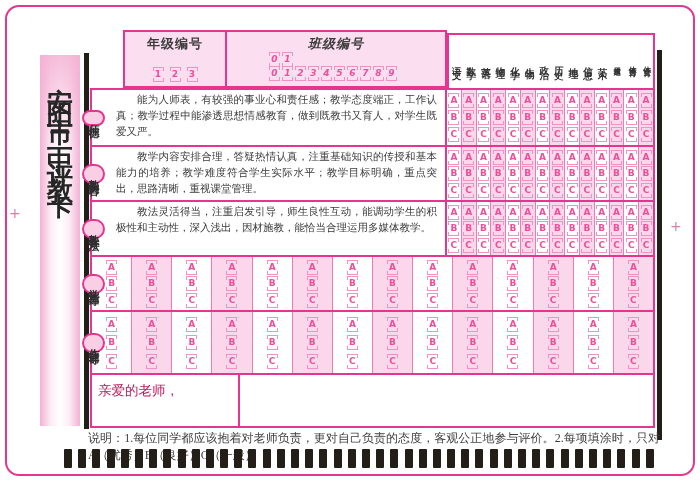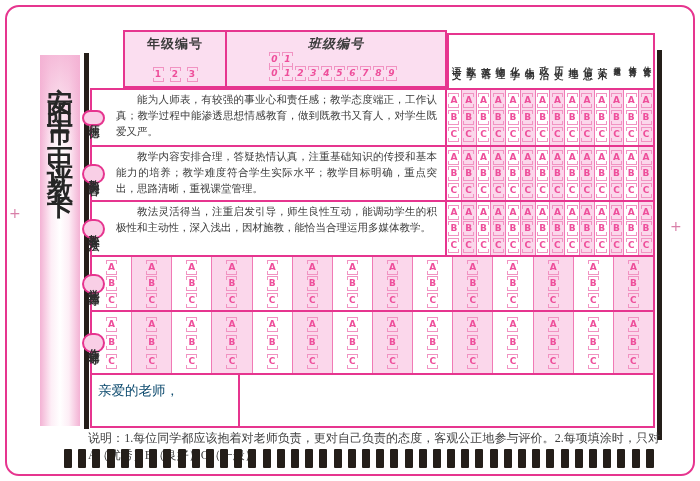--- a/index.html
+++ b/index.html
@@ -75,21 +75,21 @@
     line-height:1.5;color:#3a3a3a;text-align:justify;}
   .bub-area{flex:1;display:flex;}
   .bub-col{flex:1;display:flex;flex-direction:column;align-items:center;
     justify-content:space-evenly;border-left:1px solid #f07ab5;background:#fff;}
   .bub-col:first-child{border-left:none;}
   .bub-col.shade{background:var(--col-shade);}
   
   .message-row{position:absolute;left:90px;top:373px;width:565px;height:55px;
     border:2px solid var(--magenta);display:flex;background:#fff;}
   .message-label{width:148px;border-right:2px solid var(--magenta);
-    padding:5px 4px 0 6px;font-size:13.5px;color:#0c4a6e;line-height:21px;}
+    padding:5px 4px 0 6px;font-size:13.5px;color:#be185d;line-height:21px;}
   .message-area{flex:1;}
   
   .notes{position:absolute;left:88px;top:430px;width:572px;font-size:12px;
     color:#3f3f3f;line-height:1.38;text-align:justify;}
   
   .timing-marks{position:absolute;left:64px;top:449px;display:flex;gap:6.2px;}
   .tmark{width:8px;height:19px;background:var(--mark-black);border-radius:1px;}
 </style>
 </head>
 <body>

